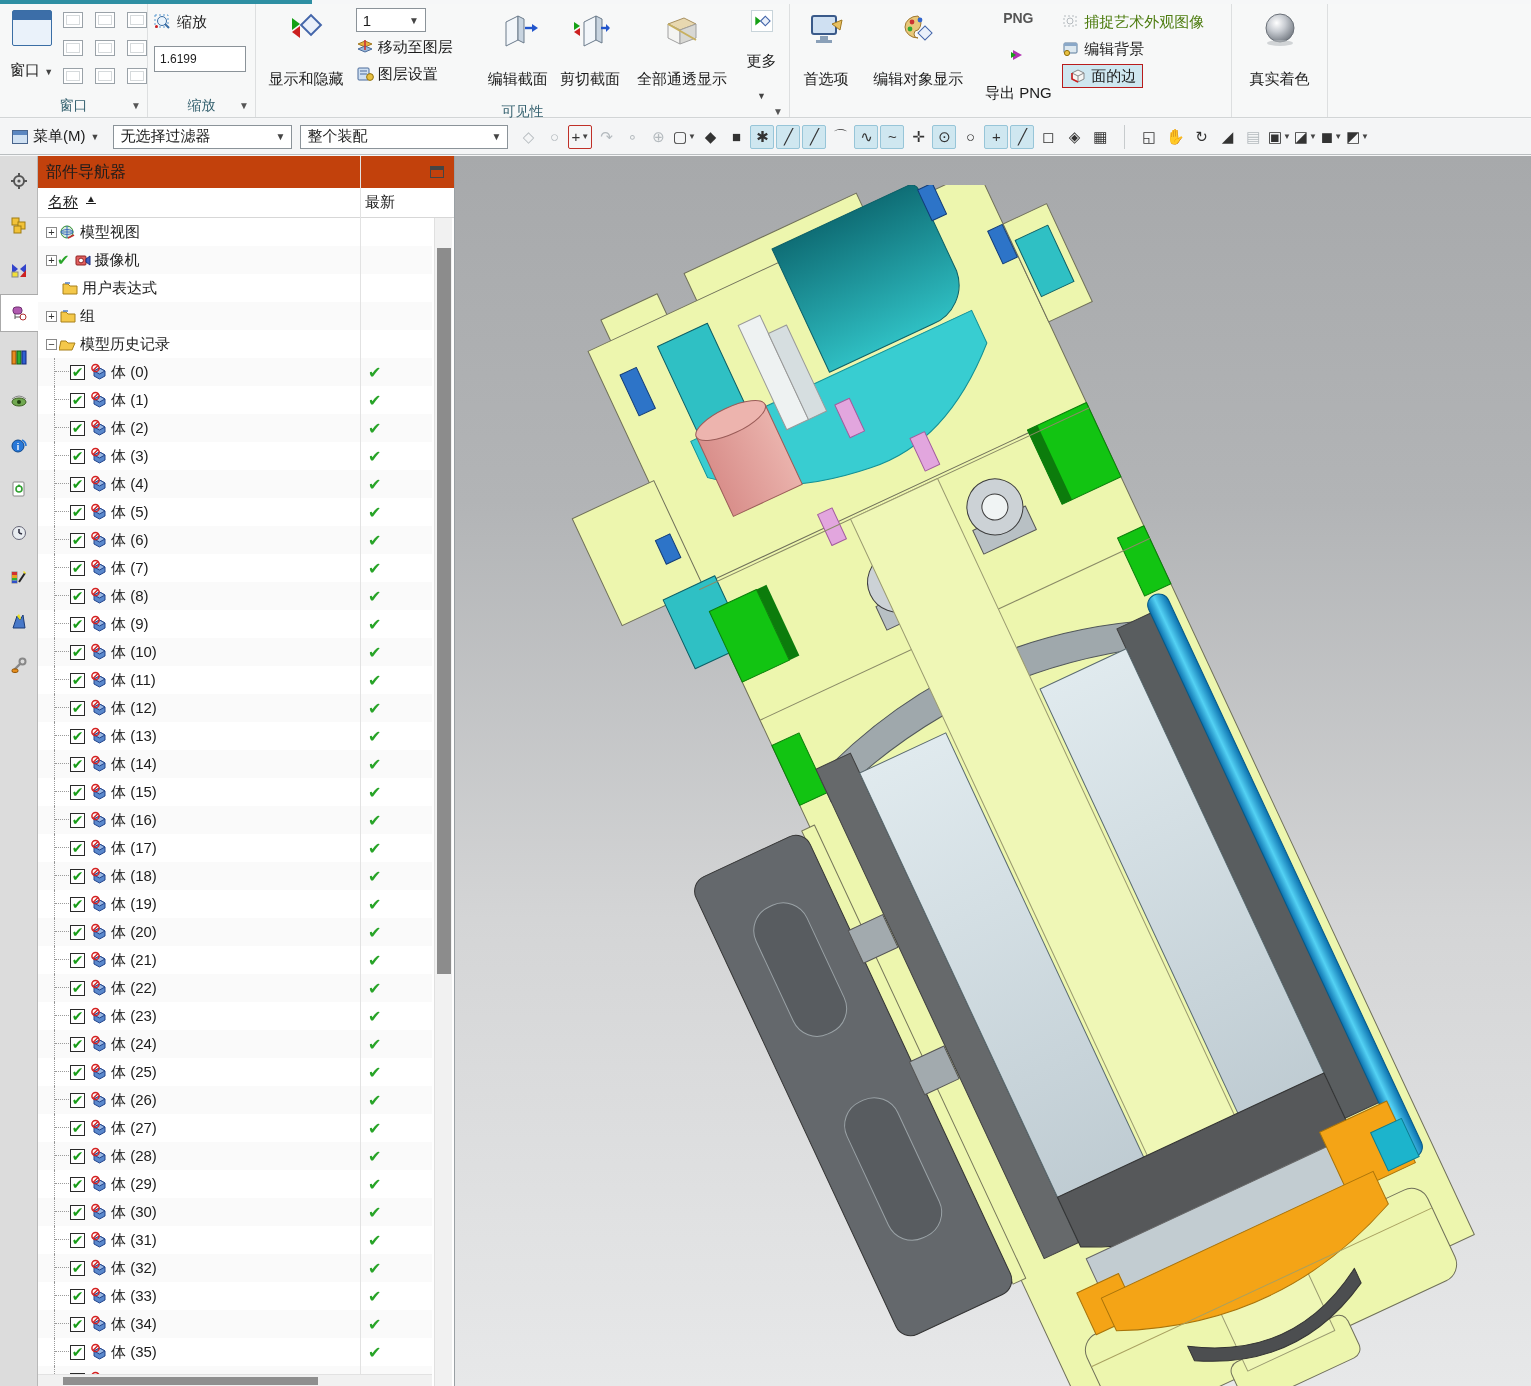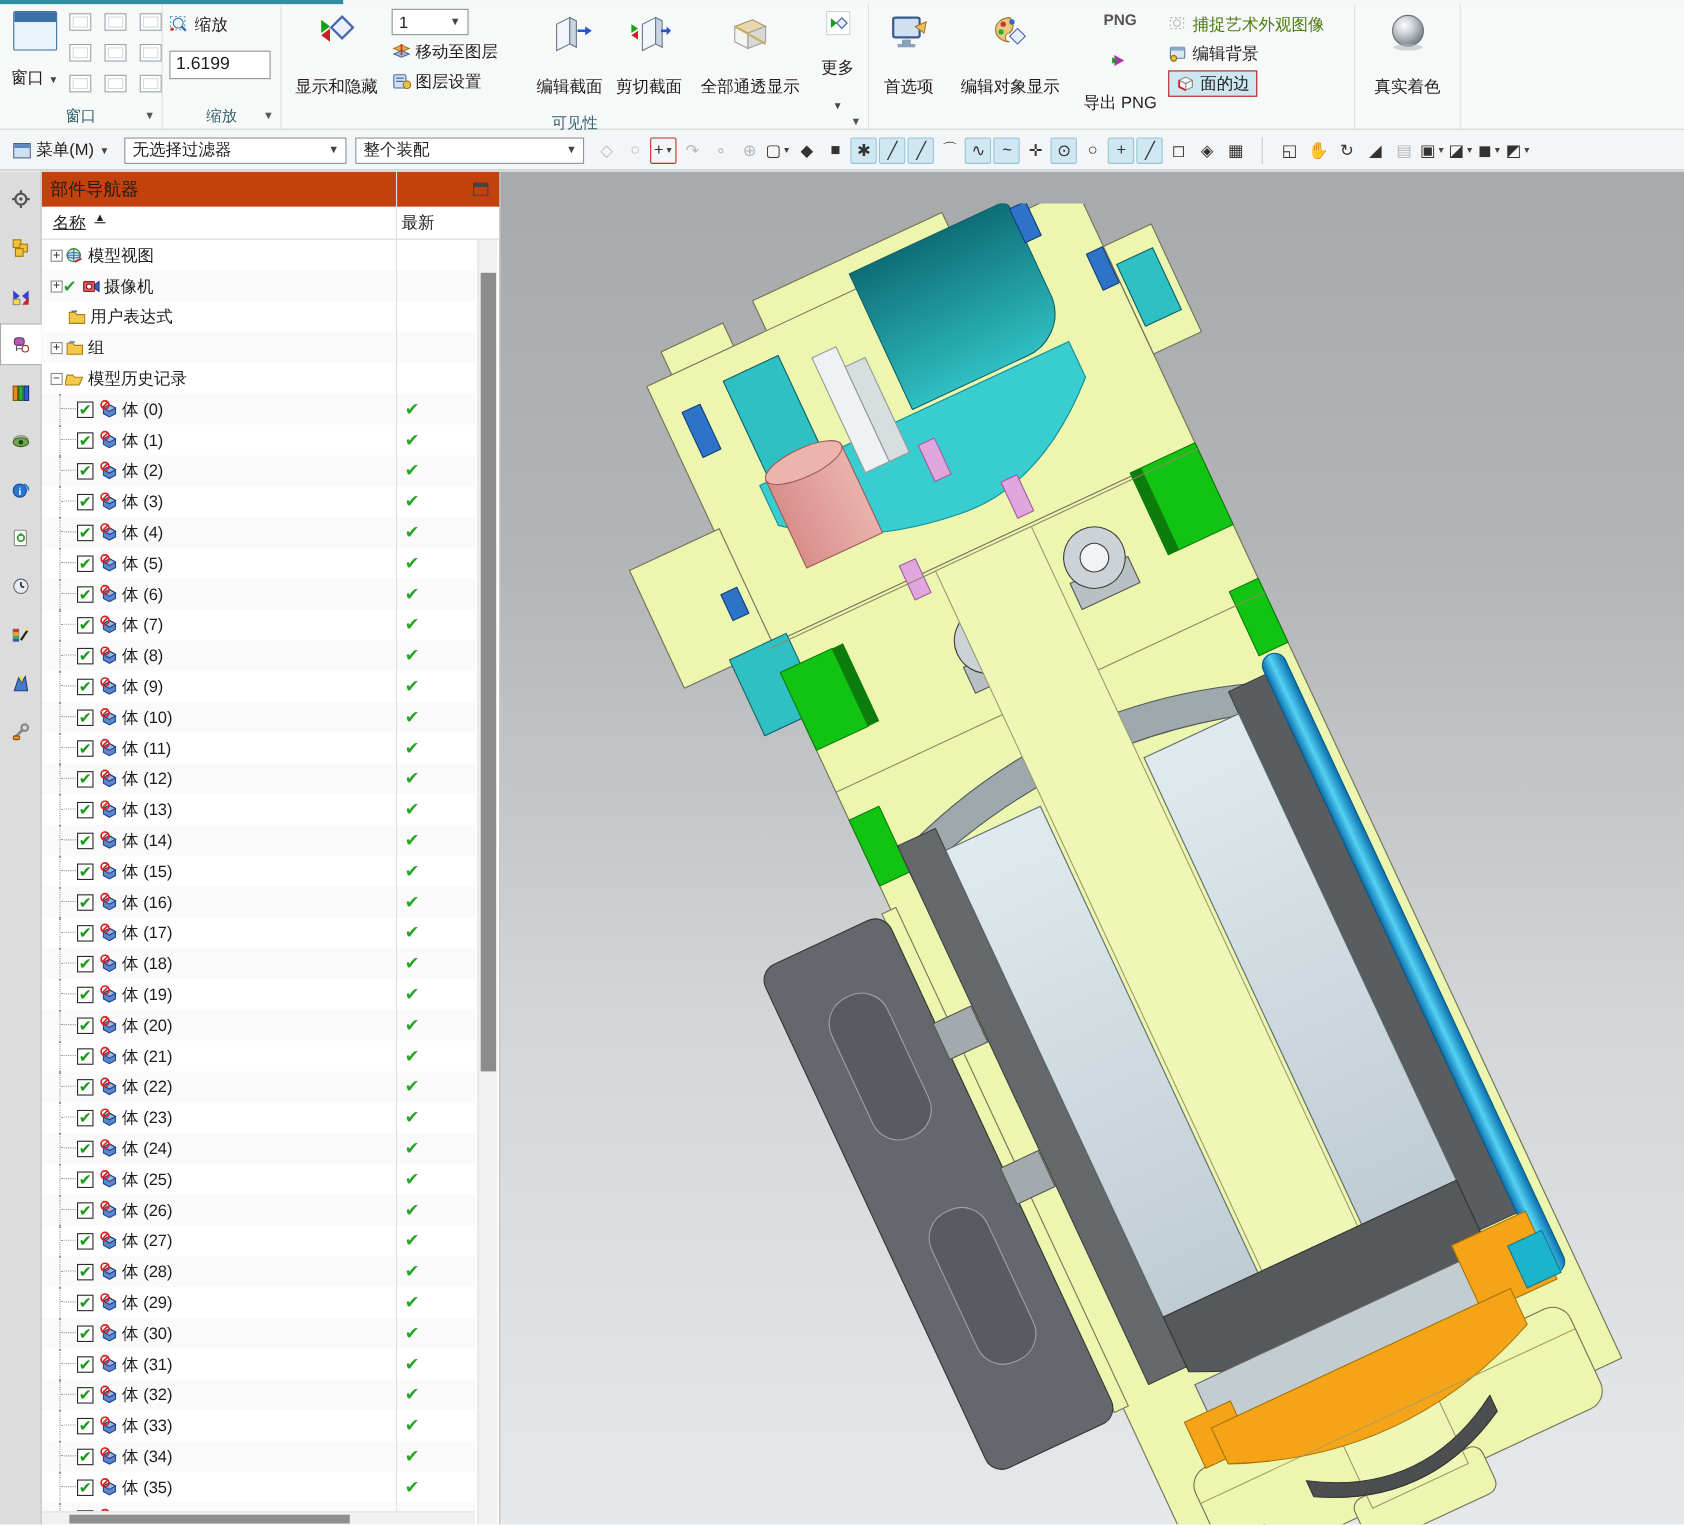--- a/index.html
+++ b/index.html
@@ -20,35 +20,35 @@
   .bigbtn .blabel { font-size:15px; white-space:nowrap; }
   .caret { font-size:9px; color:#444; }
   .dis { color:#4d7c0f; }
 
   .win-icon { width:40px; height:36px; border:1px solid #3a6ea5; background:linear-gradient(180deg,#3c6ea8 0 9px,#eaf2fa 9px); border-radius:2px; display:inline-block; }
   .laygrid { display:grid; grid-template-columns:repeat(3,24px); grid-template-rows:repeat(3,24px); gap:4px 8px; padding-top:4px; }
   .layicon { width:20px; height:16px; border:1px solid #9aa2a8; background:#fff; position:relative; }
   .layicon::after { content:""; position:absolute; inset:2px; border:1px solid #d6dadc; }
 
   .zoomrow { display:flex; align-items:center; gap:5px; height:28px; }
-  .valbox { width:92px; height:26px; border:1px solid #8b9399; background:#fff; font-size:16px; padding:2px 5px; display:flex; align-items:center; }
+  .valbox { width:92px; height:26px; border:1px solid #8b9399; background:#fff; font-size:12px; padding:2px 5px; display:flex; align-items:center; }
   .combo { height:24px; border:1px solid #8b9399; background:#fff; display:flex; align-items:center; justify-content:space-between; padding:0 6px; gap:6px; }
   .combo .caret { font-size:10px; }
 
   .vstack { display:flex; flex-direction:column; gap:3px; }
   .hitem { display:flex; align-items:center; gap:4px; height:24px; white-space:nowrap; }
   .midbtn { display:flex; flex-direction:column; align-items:center; width:92px; gap:20px; padding-top:2px; }
   .ico16 { width:18px; height:18px; display:inline-block; }
   .ico38 { width:40px; height:40px; display:inline-block; }
 
   
   .toolbar { position:absolute; left:0; top:119px; width:1531px; height:36px; background:#f4f5f6; border-bottom:1px solid #babec0; display:flex; align-items:center; padding:0 6px; gap:8px; }
   .menu-btn { display:flex; align-items:center; gap:5px; padding:2px 6px; }
   .menu-ico { width:16px; height:14px; background:linear-gradient(180deg,#5a86c0 0 4px,#cfe0f2 4px); border:1px solid #48648c; }
-  .tb-combo { width:202px; height:24px; }
+  .tb-combo { width:179px; height:24px; }
   .tb-combo2 { width:208px; height:24px; }
   .iconstrip { display:flex; align-items:center; gap:2px; }
   .tbi { width:24px; height:24px; display:flex; align-items:center; justify-content:center; font-size:15px; color:#333; border:1px solid transparent; border-radius:2px; position:relative; }
   .tbi.t { background:#cfe7f0; border-color:#97c5d8; }
   .tbi.d { color:#b4babe; }
   .tbi.rbox { border-color:#c03028; }
   .tbi .dd { font-size:8px; color:#444; margin-left:1px; }
   .vsep { width:1px; height:24px; background:#c7cbcd; margin:0 4px; }
 
   

